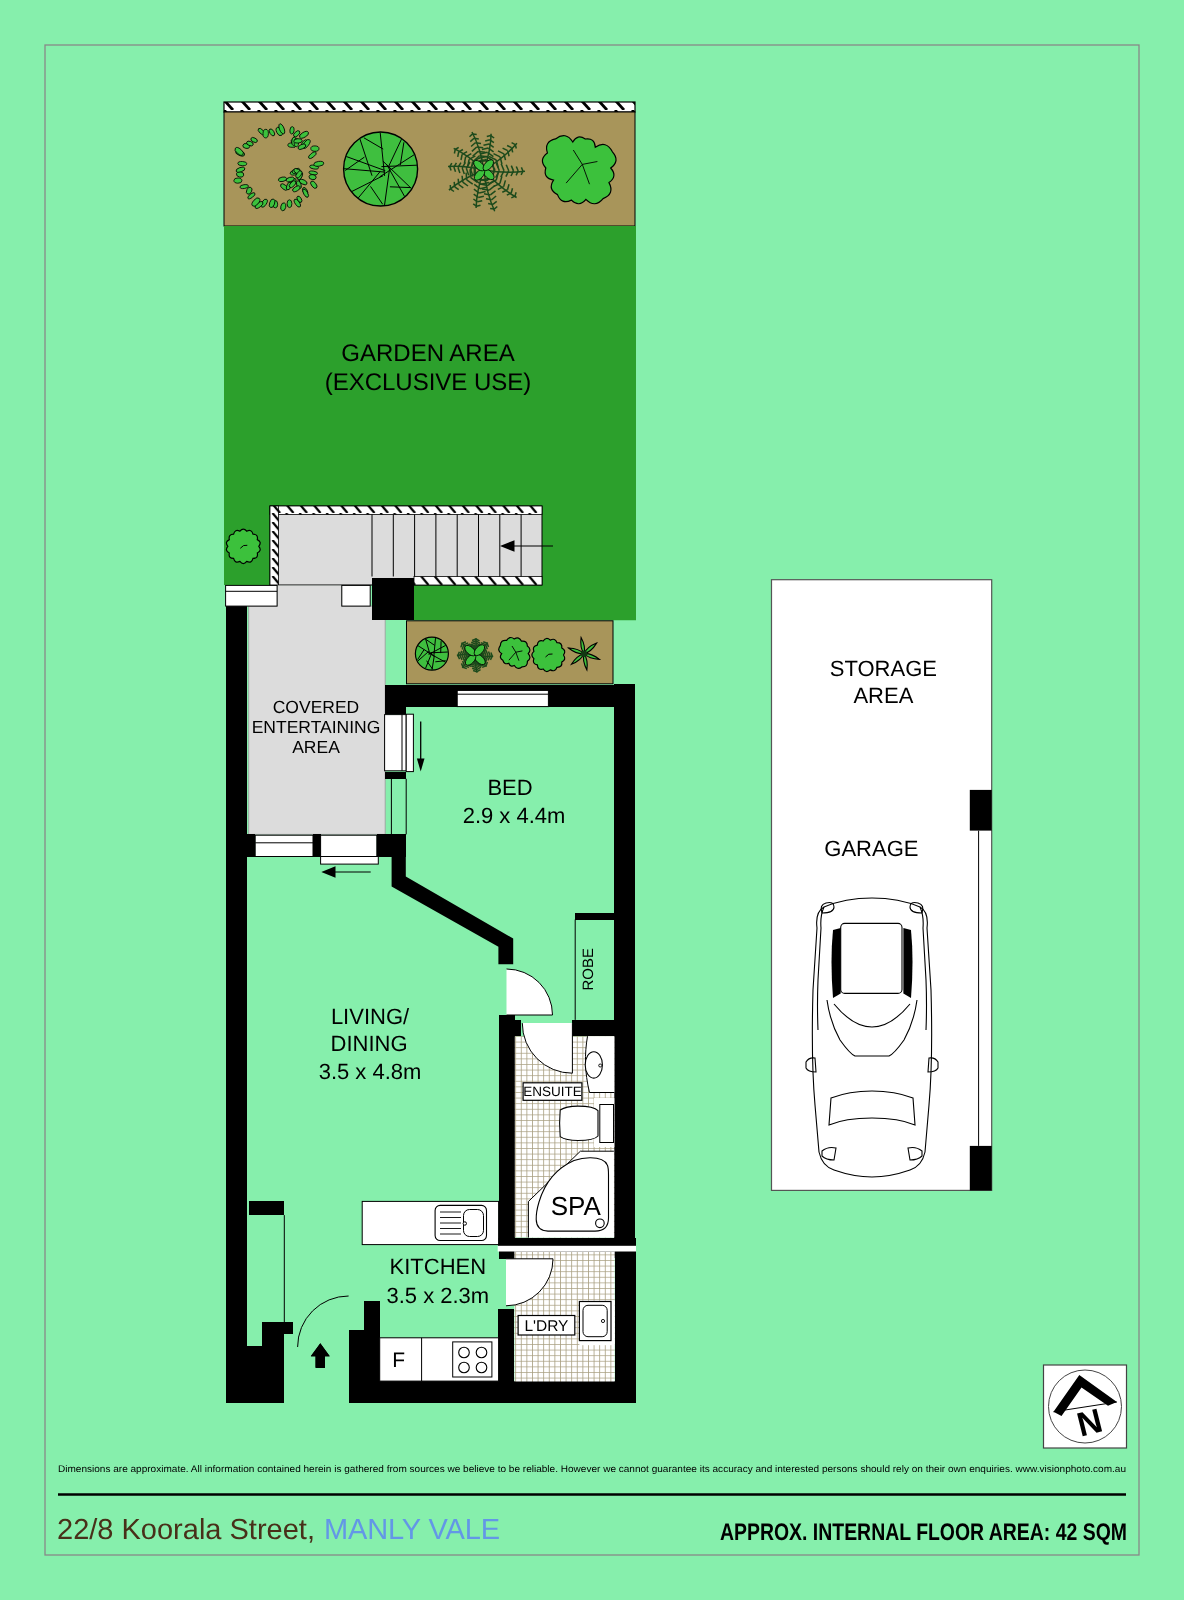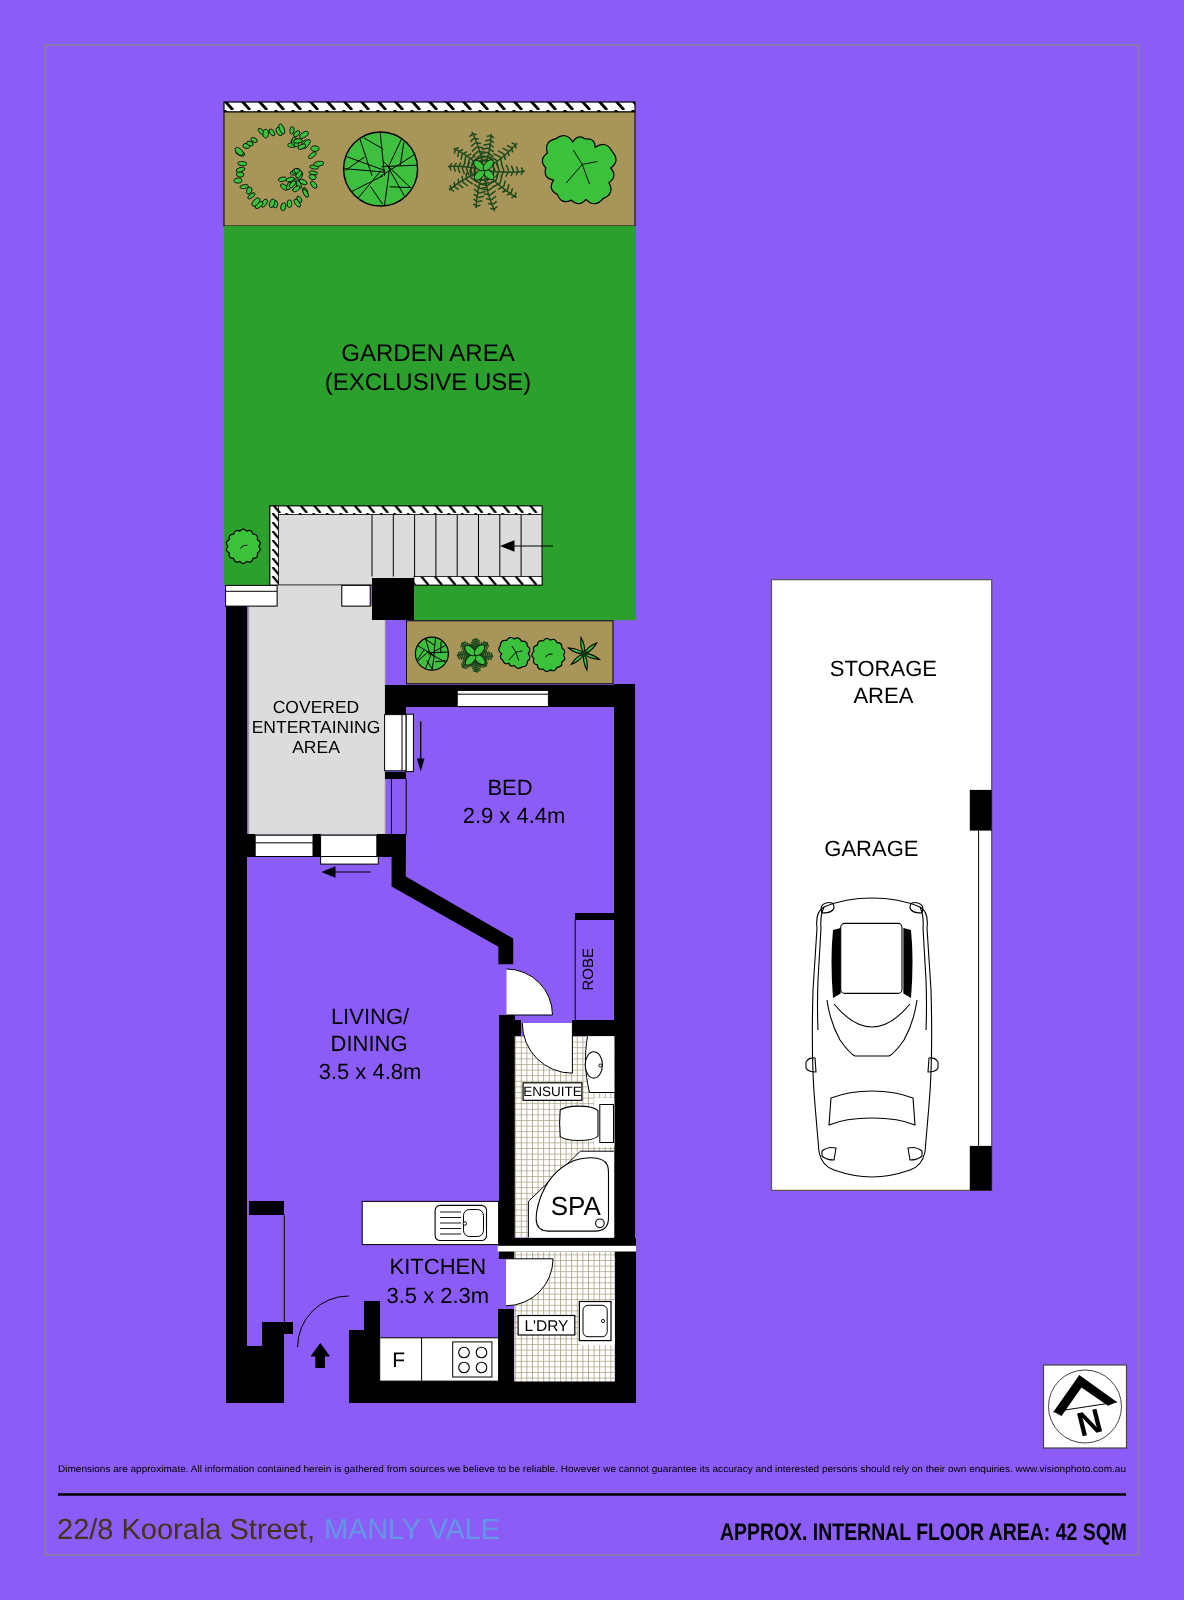--- a/index.html
+++ b/index.html
@@ -1,17 +1,17 @@
 <!DOCTYPE html>
 <html><head>
 <meta charset="utf-8">
 <style>
 html,body{margin:0;padding:0;background:#ffffff;}
 *{font-family:"Liberation Sans",sans-serif;}
-#page{position:relative;width:1184px;height:1600px;background:#8b5cf6;overflow:hidden;}
+#page{position:relative;width:1184px;height:1600px;background:#86efac;overflow:hidden;}
 text{font-family:"Liberation Sans",sans-serif;}
 </style>
 </head>
 <body>
 <div id="page">
 <svg width="1184" height="1600" viewBox="0 0 1184 1600" xmlns="http://www.w3.org/2000/svg" text-rendering="geometricPrecision">
 <defs>
 <pattern id="hatchA" width="17" height="10" patternUnits="userSpaceOnUse">
  <rect width="17" height="10" fill="#ffffff"></rect>
  <line x1="3" y1="0" x2="12" y2="10" stroke="#000" stroke-width="2.8"></line>

